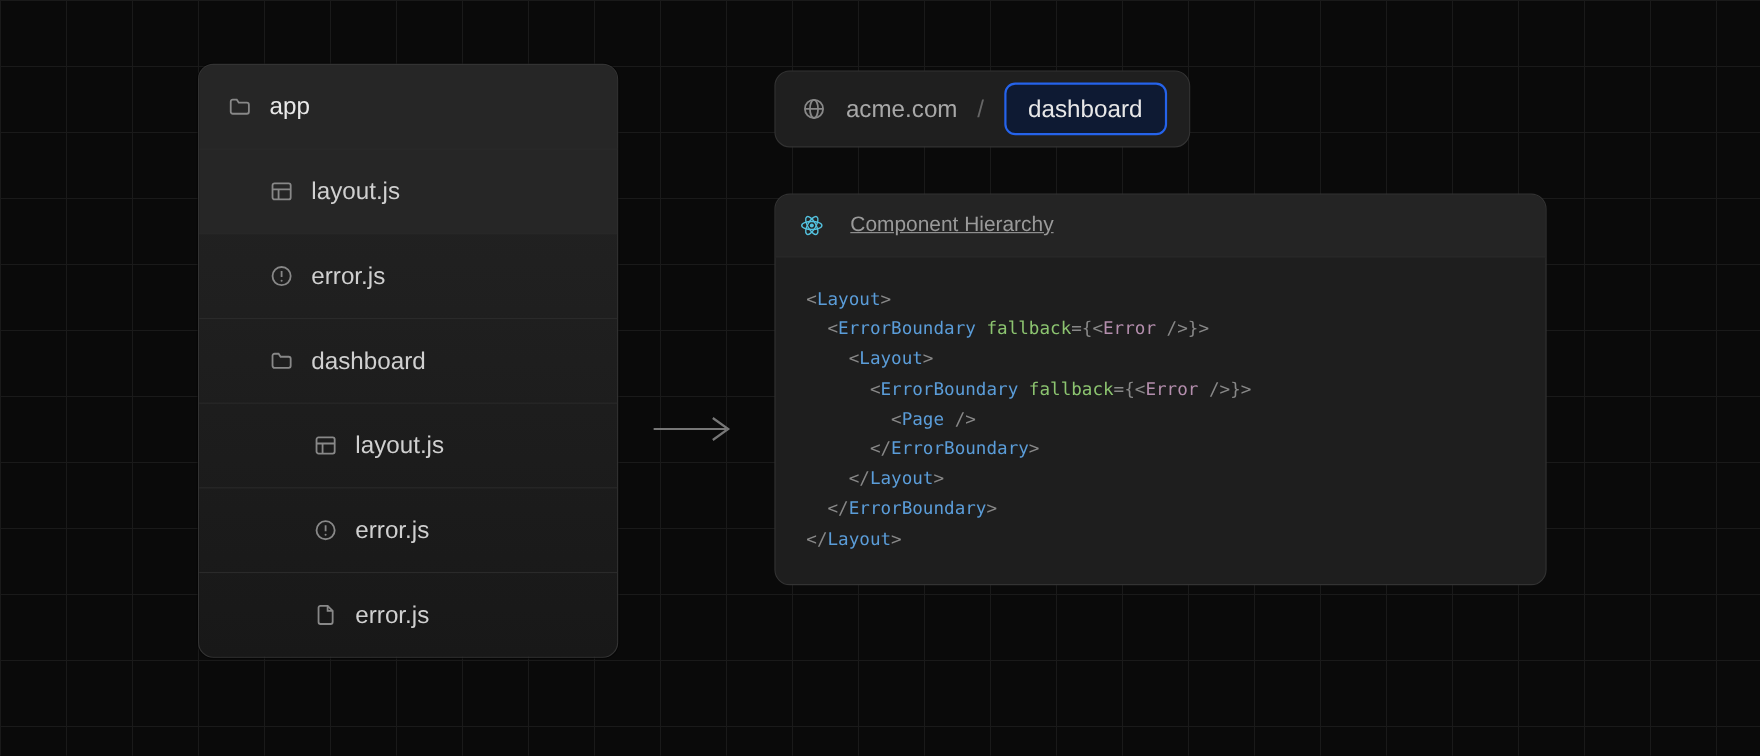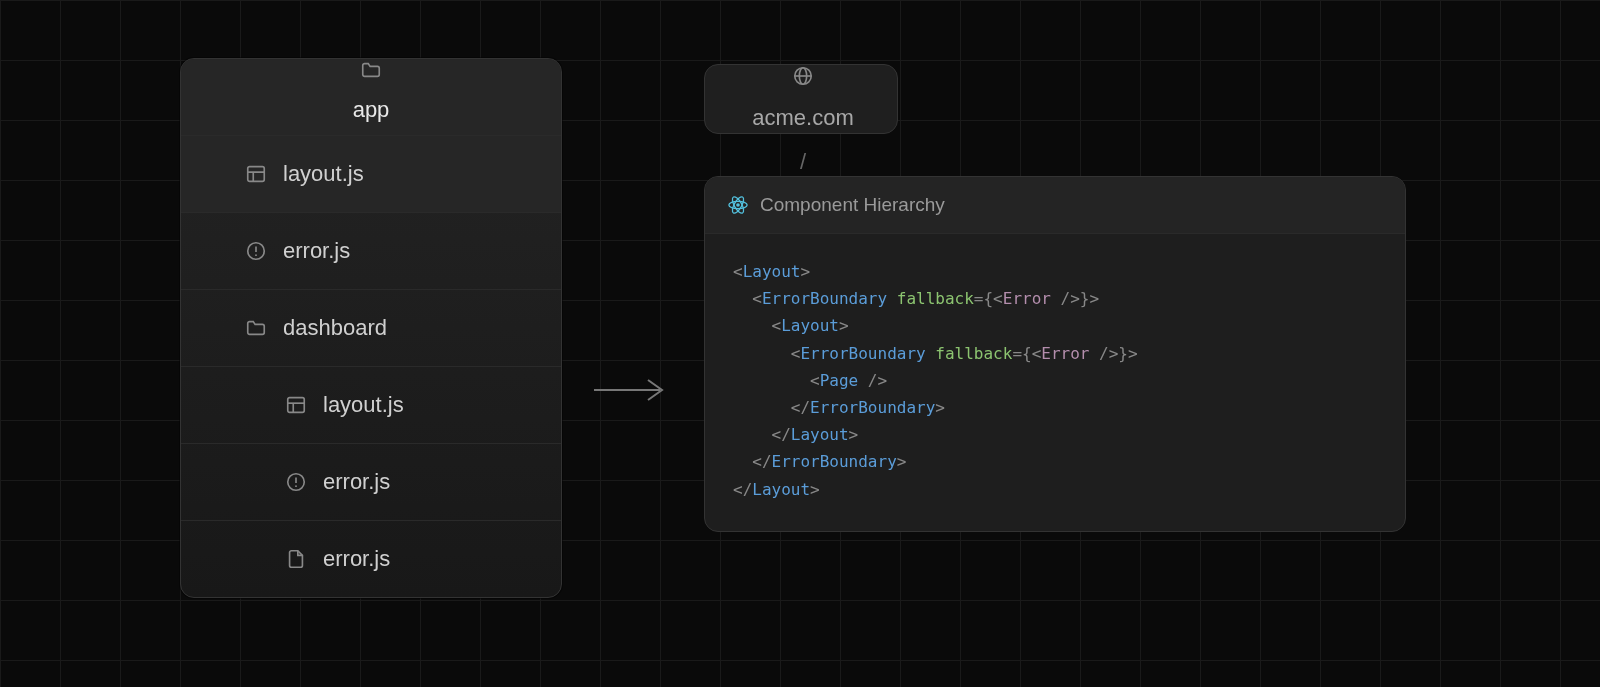--- a/index.html
+++ b/index.html
@@ -36,60 +36,60 @@
     background:linear-gradient(180deg,#242424 0%,#181818 100%);
     overflow:hidden;
     box-shadow:0 0 0 1px rgba(0,0,0,.4);
   }
   .tree-row{
     display:flex;align-items:center;gap:16px;
     height:76px;padding:0 26px;
     border-top:1px solid var(--row-border);
     font-size:22px;color:var(--text);
   }
-  .tree-row:first-child{border-top:none;background:#262626;color:var(--text-bright);flex-direction:column;}
+  .tree-row:first-child{border-top:none;background:#262626;color:var(--text-bright);}
   .tree-row.highlight{background:#262626;}
   .tree-row .icon{width:22px;height:22px;flex:none;color:var(--muted);display:flex;align-items:center;justify-content:center;}
   .tree-row.depth-1{padding-left:64px;}
   .tree-row.depth-2{padding-left:104px;}
 
   
   .arrow{
     position:absolute;left:594px;top:378px;width:74px;height:24px;
     color:#777;
   }
 
   
   .urlbar{
     position:absolute;left:704px;top:64px;
     display:flex;align-items:center;gap:18px;
     height:68px;padding:0 20px 0 24px;
     border:1px solid var(--panel-border);border-radius:14px;
     background:#1f1f1f;
-    font-size:22px;color:#a8a8a8;flex-direction:column;
+    font-size:22px;color:#a8a8a8;
   }
   .urlbar .globe{width:22px;height:22px;color:var(--muted);}
   .urlbar .slash{color:#666;}
   .segment-pill{
     display:inline-flex;align-items:center;height:44px;padding:0 20px;
     border:2px solid var(--blue);border-radius:10px;
     background:#0e1a33;color:#e8e8e8;font-size:22px;
   }
 
   
   .codepanel{
     position:absolute;left:704px;top:176px;width:700px;
     border:1px solid var(--panel-border);border-radius:14px;
     background:#1e1e1e;overflow:hidden;
   }
   .codepanel-header{
-    display:flex;align-items:center;gap:11px;
+    display:flex;align-items:center;gap:24px;
     height:56px;padding:0 22px;
     border-bottom:1px solid var(--row-border);
-    background:#242424;color:#9a9a9a;font-size:19px;
+    background:#242424;color:#9a9a9a;font-size:19px;text-decoration:underline;
   }
   .codepanel-header .react-icon{width:22px;height:22px;color:#53c1de;}
   .code{
     padding:24px 28px 28px 28px;
     font-family:"SF Mono",ui-monospace,Menlo,Consolas,monospace;
     font-size:16px;line-height:1.7;white-space:pre;color:var(--code-gray);
   }
   .code .tag{color:var(--code-blue);}
   .code .attr{color:var(--code-green);}
   .code .expr{color:var(--code-purple);}

